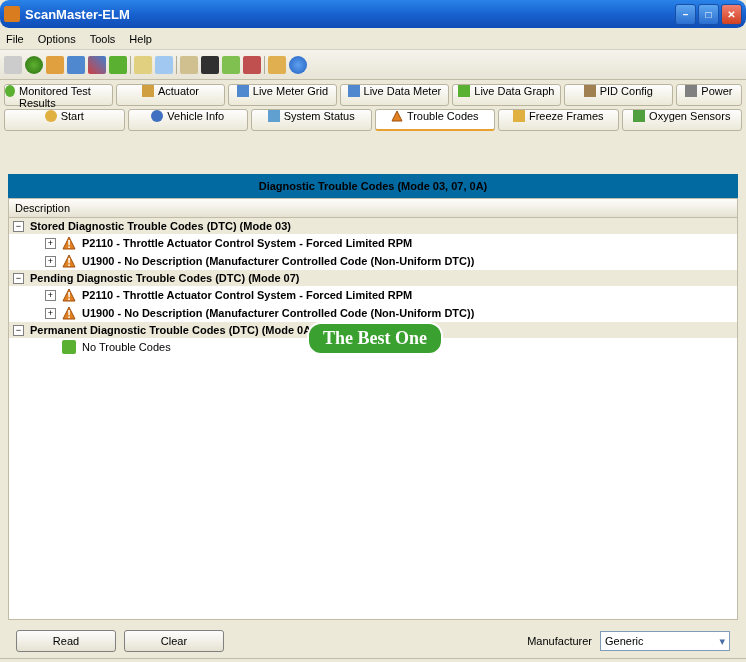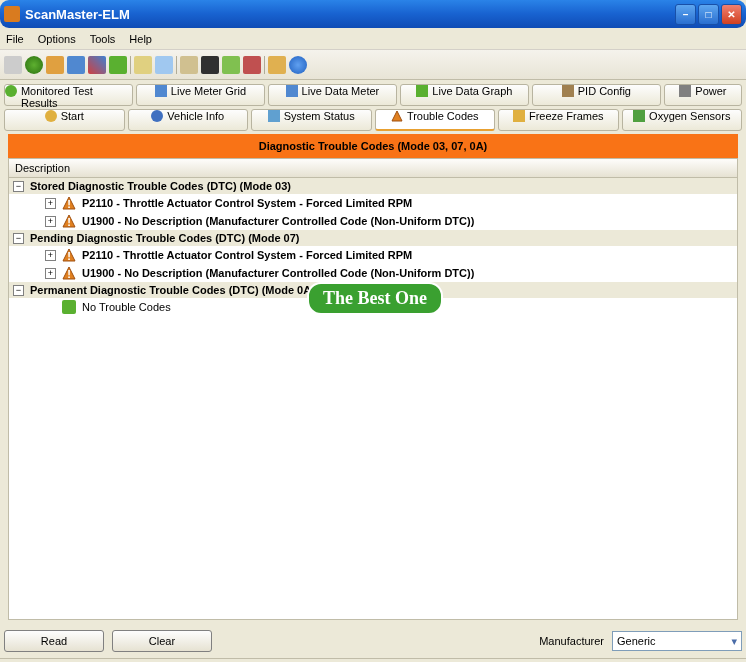--- a/index.html
+++ b/index.html
@@ -13,31 +13,31 @@
 .menubar { height: 22px; background: #ece9d8; display: flex; align-items: center; padding: 0 6px; border-bottom: 1px solid #d4d0c8; }
 .menubar span { margin-right: 14px; cursor: default; }
 .toolbar { height: 30px; background: linear-gradient(to bottom, #f5f3ec, #e8e4d6); display: flex; align-items: center; padding: 0 4px; border-bottom: 1px solid #c0bca8; gap: 3px; }
 .tbtn { width: 18px; height: 18px; border-radius: 2px; display: inline-block; }
 .tabrows { padding: 4px 4px 0 4px; background: #ece9d8; }
 .tabrow { display: flex; gap: 3px; margin-bottom: 3px; }
 .tab { flex: 1; height: 22px; background: linear-gradient(to bottom, #fdfdfd, #ece9d8); border: 1px solid #b8b4a0; border-radius: 3px; display: flex; justify-content: center; gap: 4px; cursor: default; }
 .tab.active { background: #fff; border-bottom: 2px solid #e8a030; }
 .ticon { width: 12px; height: 12px; display: inline-block; }
 .content { margin: 2px 8px 4px 8px; height: 486px; display: flex; flex-direction: column; }
-.panel-title { text-align: center; font-weight: bold; padding: 6px 0; background: #f97316; }
+.panel-title { text-align: center; font-weight: bold; padding: 6px 0; background: #0369a1; margin-top: 40px; }
 .grid-header { background: linear-gradient(to bottom, #fefdfb, #e6e2d2); border: 1px solid #c0bca8; padding: 3px 6px; }
 .tree { flex: 1; background: #fff; border: 1px solid #c0bca8; border-top: none; overflow: auto; position: relative; }
 .node { display: flex; align-items: center; padding: 2px 4px; }
 .node.group { background: #ece9d8; font-weight: bold; }
 .node.child { padding-left: 36px; font-weight: bold; }
 .expander { width: 11px; height: 11px; border: 1px solid #808080; display: inline-flex; align-items: center; justify-content: center; margin-right: 6px; font-size: 9px; line-height: 9px; background: #fff; color: #000; font-weight: normal; }
 .warn-icon { width: 14px; height: 14px; margin-right: 6px; }
 .ok-icon { width: 14px; height: 14px; margin-right: 6px; background: #5ab030; border-radius: 2px; }
 .watermark { position: absolute; left: 298px; top: 104px; background: #3aa030; border: 2px solid #fff; border-radius: 14px; padding: 4px 14px; color: #fff; font-size: 18px; font-weight: bold; font-family: Georgia, serif; }
-.actions { display: flex; align-items: center; padding: 6px 4px; gap: 8px; }
+.actions { display: flex; align-items: center; padding: 6px 16px; gap: 8px; }
 .btn { width: 100px; height: 22px; background: linear-gradient(to bottom, #fdfdfd, #e6e2d2); border: 1px solid #808080; border-radius: 3px; }
 .spacer { flex: 1; }
 .combo { width: 130px; height: 20px; border: 1px solid #7f9db9; background: #fff; display: flex; align-items: center; padding: 0 4px; }
 .combo::after { content: "▾"; margin-left: auto; color: #4a6ca8; }
 .statusbar { height: 22px; border-top: 1px solid #c0bca8; display: flex; align-items: center; padding: 0 8px; gap: 6px; background: #ece9d8; }
 svg { display: block; }
 </style>
 </head>
 <body>
 
@@ -76,20 +76,24 @@
   <span class="tbtn" style="background:radial-gradient(#60a0f0,#2060c0);border-radius:50%"></span>
 </div>
 
 <div class="tabrows">
   <div class="tabrow">
     <div class="tab">
         <span class="ticon" style="background:#5ab030;border-radius:50%"></span>
         <span>Monitored Test Results</span>
       </div>
     <div class="tab">
+        <span class="ticon" style="background:#d0a040"></span>
+        <span>Actuator</span>
+      </div>
+    <div class="tab">
         <span class="ticon" style="background:#5088d0"></span>
         <span>Live Meter Grid</span>
       </div>
     <div class="tab">
         <span class="ticon" style="background:#5088d0"></span>
         <span>Live Data Meter</span>
       </div>
     <div class="tab">
         <span class="ticon" style="background:#5ab030"></span>
         <span>Live Data Graph</span>

